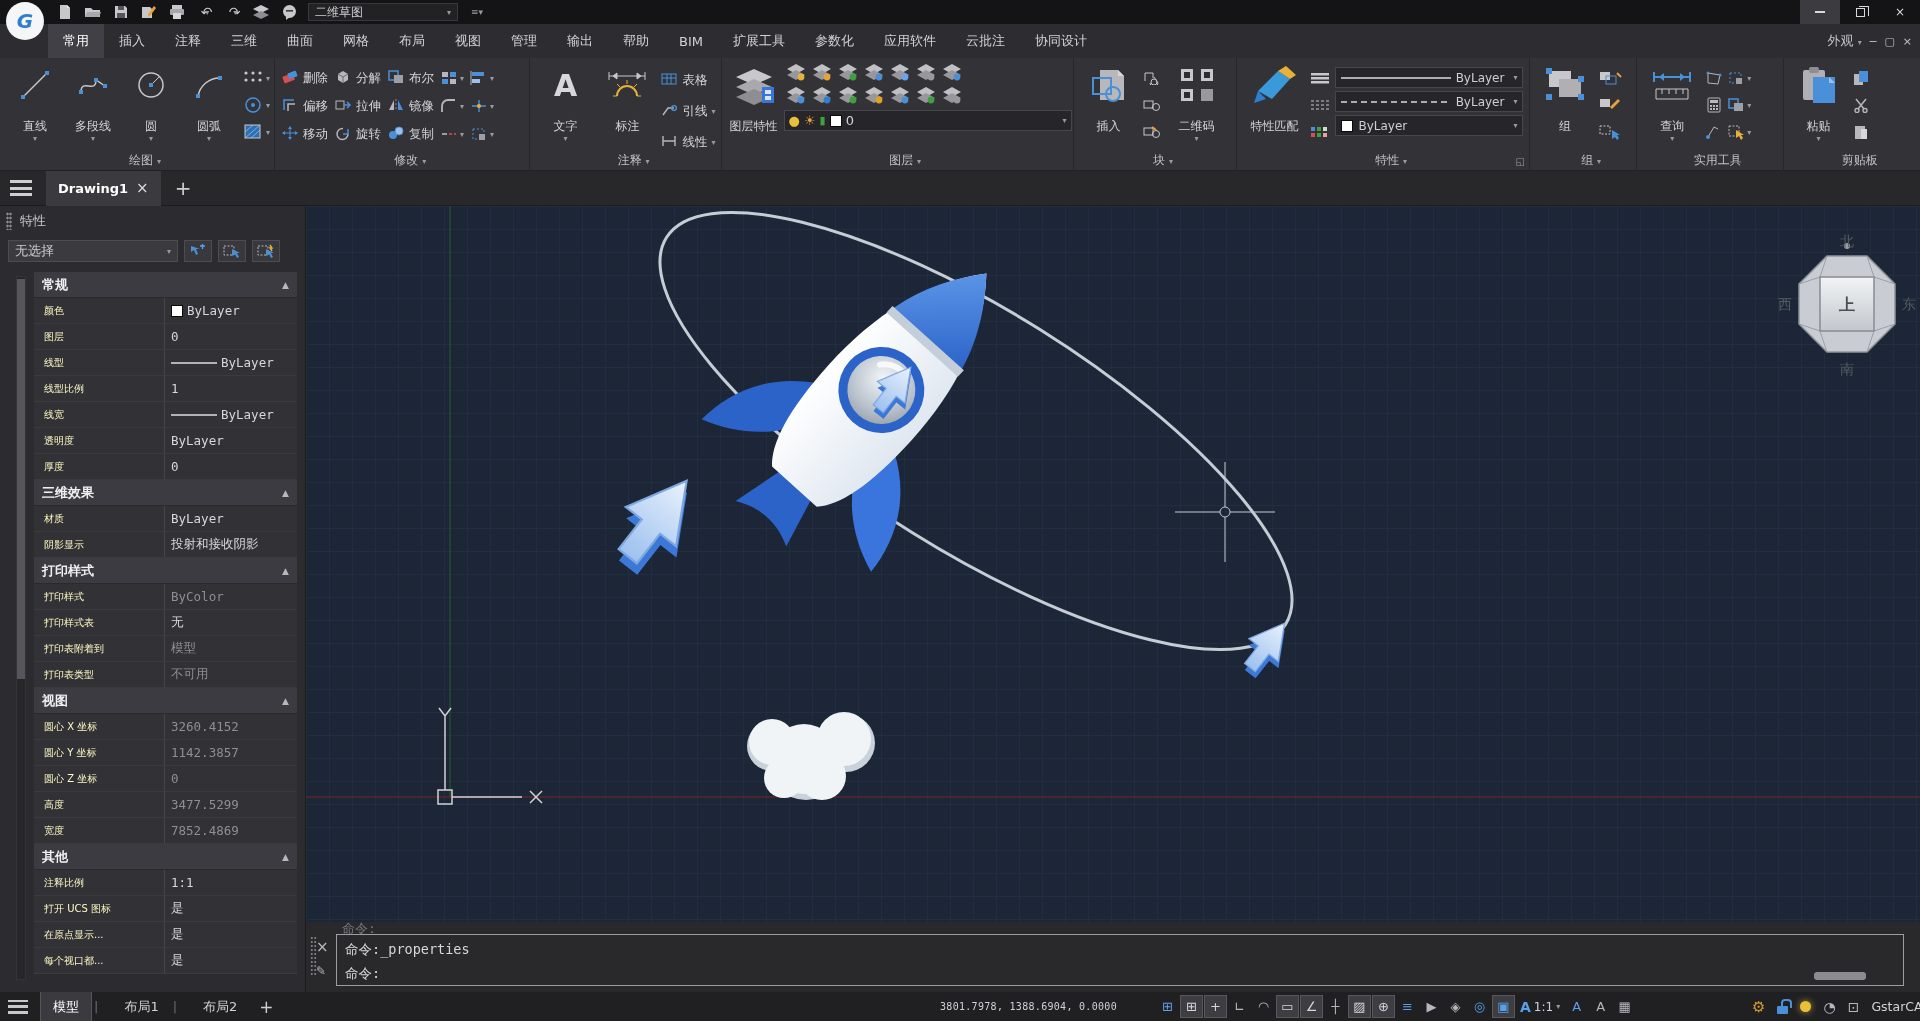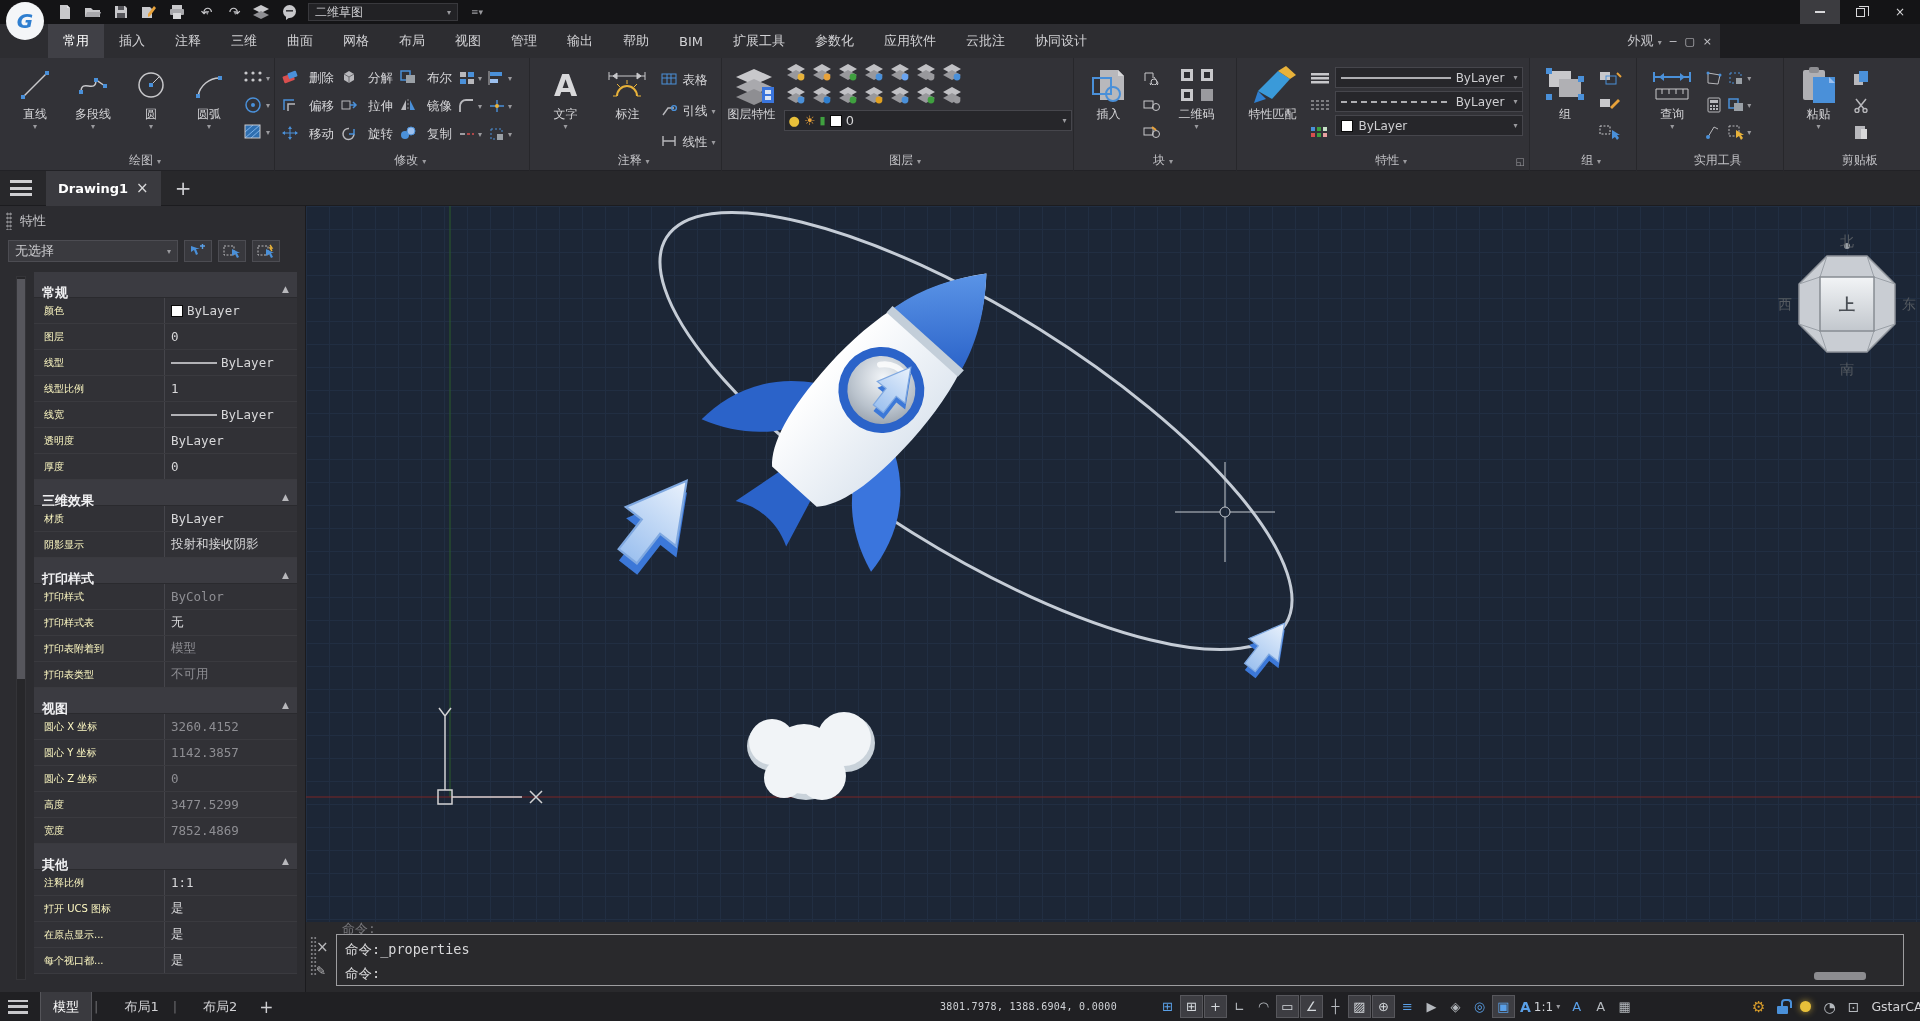--- a/index.html
+++ b/index.html
@@ -17,41 +17,41 @@
        padding:0 6px;color:#cfcfd2;font-size:12px;}
 .wsbox .arr{margin-left:auto;color:#9a9a9e;font-size:8px;}
 .app-title{position:absolute;left:0;right:0;text-align:center;font-size:13px;font-weight:bold;color:#e8e8ea;pointer-events:none;}
 .winctl{position:absolute;right:0;top:0;display:flex;height:24px;z-index:40;}
 .winbtn{width:40px;height:24px;display:flex;align-items:center;justify-content:center;color:#d8d8da;font-size:12px;}
 .winbtn.hl{background:#3c3c40;}
 .ic-min{width:10px;height:2px;background:#d8d8da;}
 .ic-max{width:9px;height:9px;border:1px solid #d8d8da;position:relative;}
 .ic-max:before{content:'';position:absolute;left:2px;top:-3px;width:9px;height:9px;border:1px solid #d8d8da;border-bottom:none;border-left:none;}
 
-.menubar{position:absolute;left:0;top:24px;width:1720px;height:34px;background:#2d2d31;display:flex;align-items:stretch;justify-content:center;}
+.menubar{position:absolute;left:0;top:24px;width:1920px;height:34px;background:#2d2d31;display:flex;align-items:stretch;justify-content:center;}
 #menu-tabs{display:flex;margin-left:48px;}
 .mtab{padding:0 15px;display:flex;align-items:center;color:#d2d2d5;font-size:13px;}
 .mtab.active{background:#404046;color:#ffffff;}
 .menu-right{margin-left:auto;display:flex;align-items:center;gap:8px;padding-right:8px;color:#c4c4c8;}
 .menu-right .small{font-size:11px;}
 
 .ribbon{position:absolute;left:0;top:58px;width:1920px;height:113px;background:#323237;border-bottom:1px solid #222226;display:flex;}
 .panel{position:relative;border-right:1px solid #27272b;height:113px;}
 .panel-body{height:90px;display:flex;align-items:flex-start;padding:4px 4px 0 6px;gap:4px;}
 .panel-footer{position:absolute;left:16px;right:0;bottom:2px;text-align:center;color:#c2c2c6;font-size:12px;}
 .panel-footer .arr{font-size:8px;color:#9a9a9e;}
 .bigbtn{width:58px;display:flex;flex-direction:column;align-items:center;padding-top:3px;}
 .bigbtn .bicon{height:40px;display:flex;align-items:center;justify-content:center;}
-.bigbtn .blabel{font-size:12px;color:#d6d6d9;margin-top:2px;text-align:left;line-height:14px;}
+.bigbtn .blabel{font-size:12px;color:#d6d6d9;margin-top:14px;text-align:center;line-height:14px;}
 .bigbtn .barr{font-size:8px;color:#9a9a9e;margin-top:1px;}
 .smallcol{display:flex;flex-direction:column;gap:3px;padding-top:4px;}
 .sicon{height:24px;display:flex;align-items:center;gap:2px;color:#c6c6ca;}
 .sicon .arr{font-size:8px;color:#9a9a9e;}
 .mgrid{display:grid;grid-template-columns:auto auto auto auto auto;grid-auto-rows:28px;column-gap:6px;align-items:center;padding-top:2px;}
-.mbtn{display:flex;align-items:center;gap:10px;font-size:12.5px;color:#d6d6d9;}
+.mbtn{display:flex;align-items:center;gap:4px;font-size:12.5px;color:#d6d6d9;}
 .micon-only{display:flex;align-items:center;gap:2px;}
 .anno-small{display:flex;align-items:center;gap:4px;font-size:12.5px;color:#d6d6d9;height:28px;}
 .layer-grid{display:grid;grid-template-columns:repeat(7,24px);grid-auto-rows:23px;column-gap:2px;align-items:center;justify-items:center;}
 .layer-combo{grid-column:1/8;width:288px;height:21px;background:#26262a;border:1px solid #46464c;display:flex;align-items:center;gap:4px;padding:0 4px;margin-top:2px;}
 .layer-combo .arr{margin-left:auto;color:#9a9a9e;font-size:8px;}
 .swatch{width:12px;height:12px;background:#fff;border:1px solid #0a0a0a;display:inline-block;}
 .dropcol{display:flex;flex-direction:column;gap:3px;padding-top:5px;}
 .ddl{width:188px;height:21px;background:#26262a;border:1px solid #46464c;display:flex;align-items:center;padding:0 5px;font-size:12px;color:#cfcfd2;gap:5px;}
 .ddl .line{flex:1;height:2px;background:#aeaeb2;}
 .ddl .line.dash{background:repeating-linear-gradient(90deg,#aeaeb2 0 6px,transparent 6px 10px);}
@@ -69,21 +69,21 @@
 .props-header{height:30px;display:flex;align-items:center;color:#c8c8cb;font-size:13px;padding-left:20px;position:relative;}
 .grip{position:absolute;left:6px;top:6px;width:6px;height:18px;
  background-image:radial-gradient(#8a8a8e 1px,transparent 1.2px);background-size:3px 4px;}
 .selrow{display:flex;align-items:center;padding:0 8px;gap:6px;height:30px;}
 .selbox{width:170px;height:22px;background:#3a3a3f;border:1px solid #4c4c52;display:flex;align-items:center;padding:0 6px;color:#cfcfd2;}
 .selbox .arr{margin-left:auto;font-size:8px;color:#9a9a9e;}
 .selbtn{width:28px;height:22px;background:#38383d;border:1px solid #4c4c52;display:flex;align-items:center;justify-content:center;}
 .plist{position:absolute;left:34px;right:8px;top:66px;bottom:0;}
 .pscroll{position:absolute;left:16px;top:70px;width:10px;bottom:12px;background:#27272a;border:1px solid #343438;}
 .pscroll .thumb{position:absolute;left:0;top:2px;width:8px;height:400px;background:#56565c;}
-.psec{height:26px;background:#3b3b41;display:flex;align-items:flex-start;padding:12px 8px;color:#f0f0f2;font-weight:bold;font-size:13px;border-bottom:1px solid #2a2a2e;}
+.psec{height:26px;background:#3b3b41;display:flex;align-items:center;padding:0 8px;color:#f0f0f2;font-weight:bold;font-size:13px;border-bottom:1px solid #2a2a2e;}
 .psec .tri{margin-left:auto;color:#b8b8bc;font-size:9px;}
 .prow{height:26px;display:flex;border-bottom:1px solid #3a3a3f;background:#313136;}
 .prow .plabel{width:130px;padding-left:10px;display:flex;align-items:center;color:#fef9c3;font-size:10px;white-space:nowrap;overflow:hidden;}
 .prow .pval{flex:1;border-left:1px solid #45454b;display:flex;align-items:center;padding:0 6px;gap:4px;color:#d8d8da;font-size:12.5px;font-family:"DejaVu Sans Mono","Liberation Mono",monospace;white-space:nowrap;overflow:hidden;}
 .prow .pval.muted{color:#8e8e93;}
 .prow .vline{width:46px;height:2px;background:#b2b2b6;}
 
 .canvas{position:absolute;left:306px;top:206px;width:1614px;height:716px;background:#1c2636;
  background-image:linear-gradient(#212e42 1px,transparent 1px),linear-gradient(90deg,#212e42 1px,transparent 1px);
  background-size:23px 23px;overflow:hidden;}

